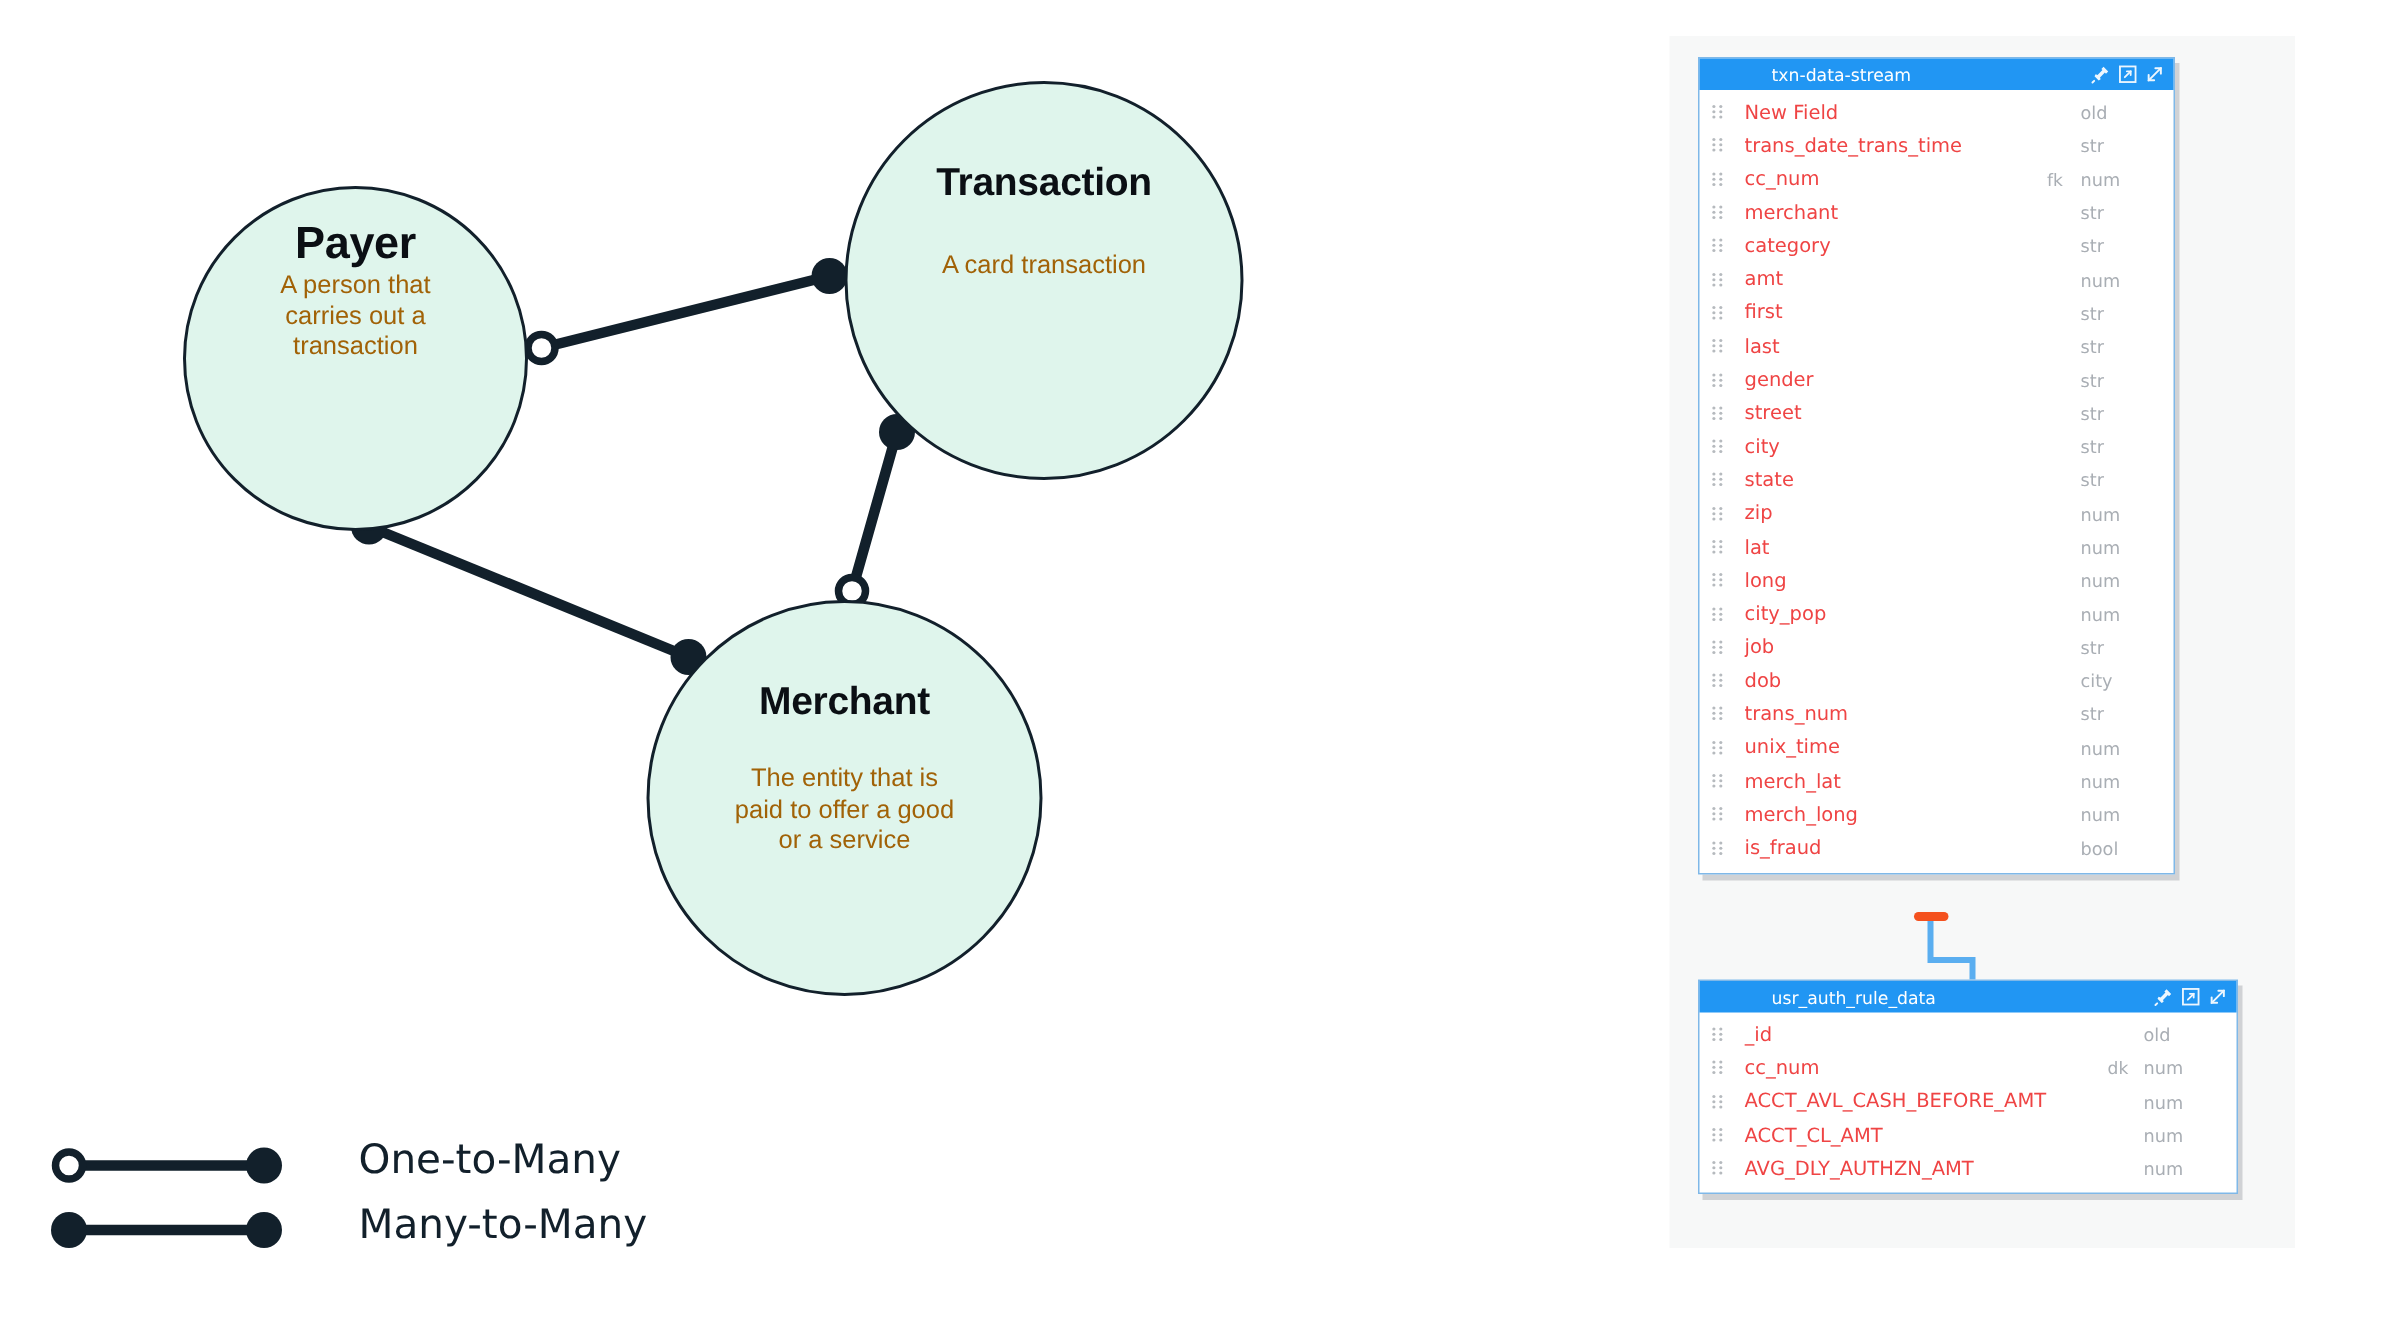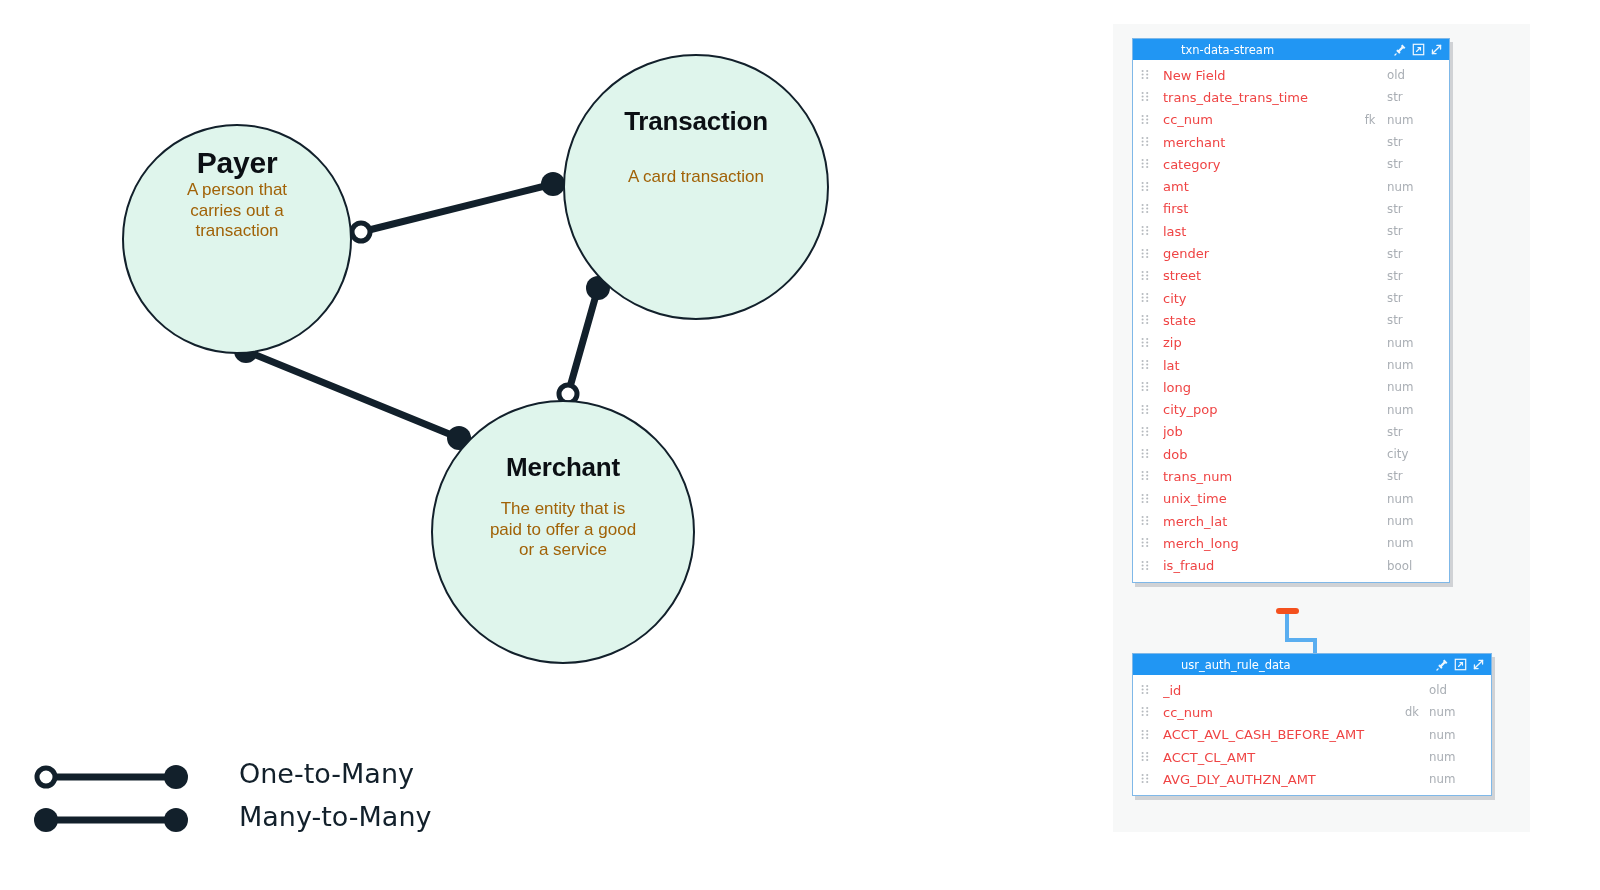--- a/index.html
+++ b/index.html
@@ -67,21 +67,21 @@
   }
   #node-transaction .entity-title { font-size: 26px; margin-top: 50px; }
   #node-transaction .entity-desc  { font-size: 17px; margin-top: 30px; width: 150px; }
 
   
   #node-merchant {
     left: 431px;  top: 400px;
     width: 264px; height: 264px;
   }
   #node-merchant .entity-title { font-size: 26px; margin-top: 50px; }
-  #node-merchant .entity-desc  { font-size: 17px; margin-top: 16px; width: 160px; }
+  #node-merchant .entity-desc  { font-size: 17px; margin-top: 26px; width: 160px; }
 
   
   #legend {
     position: absolute;
     left: 28px;
     top: 762px;
     width: 460px;
   }
   .legend-row {
     position: relative;

